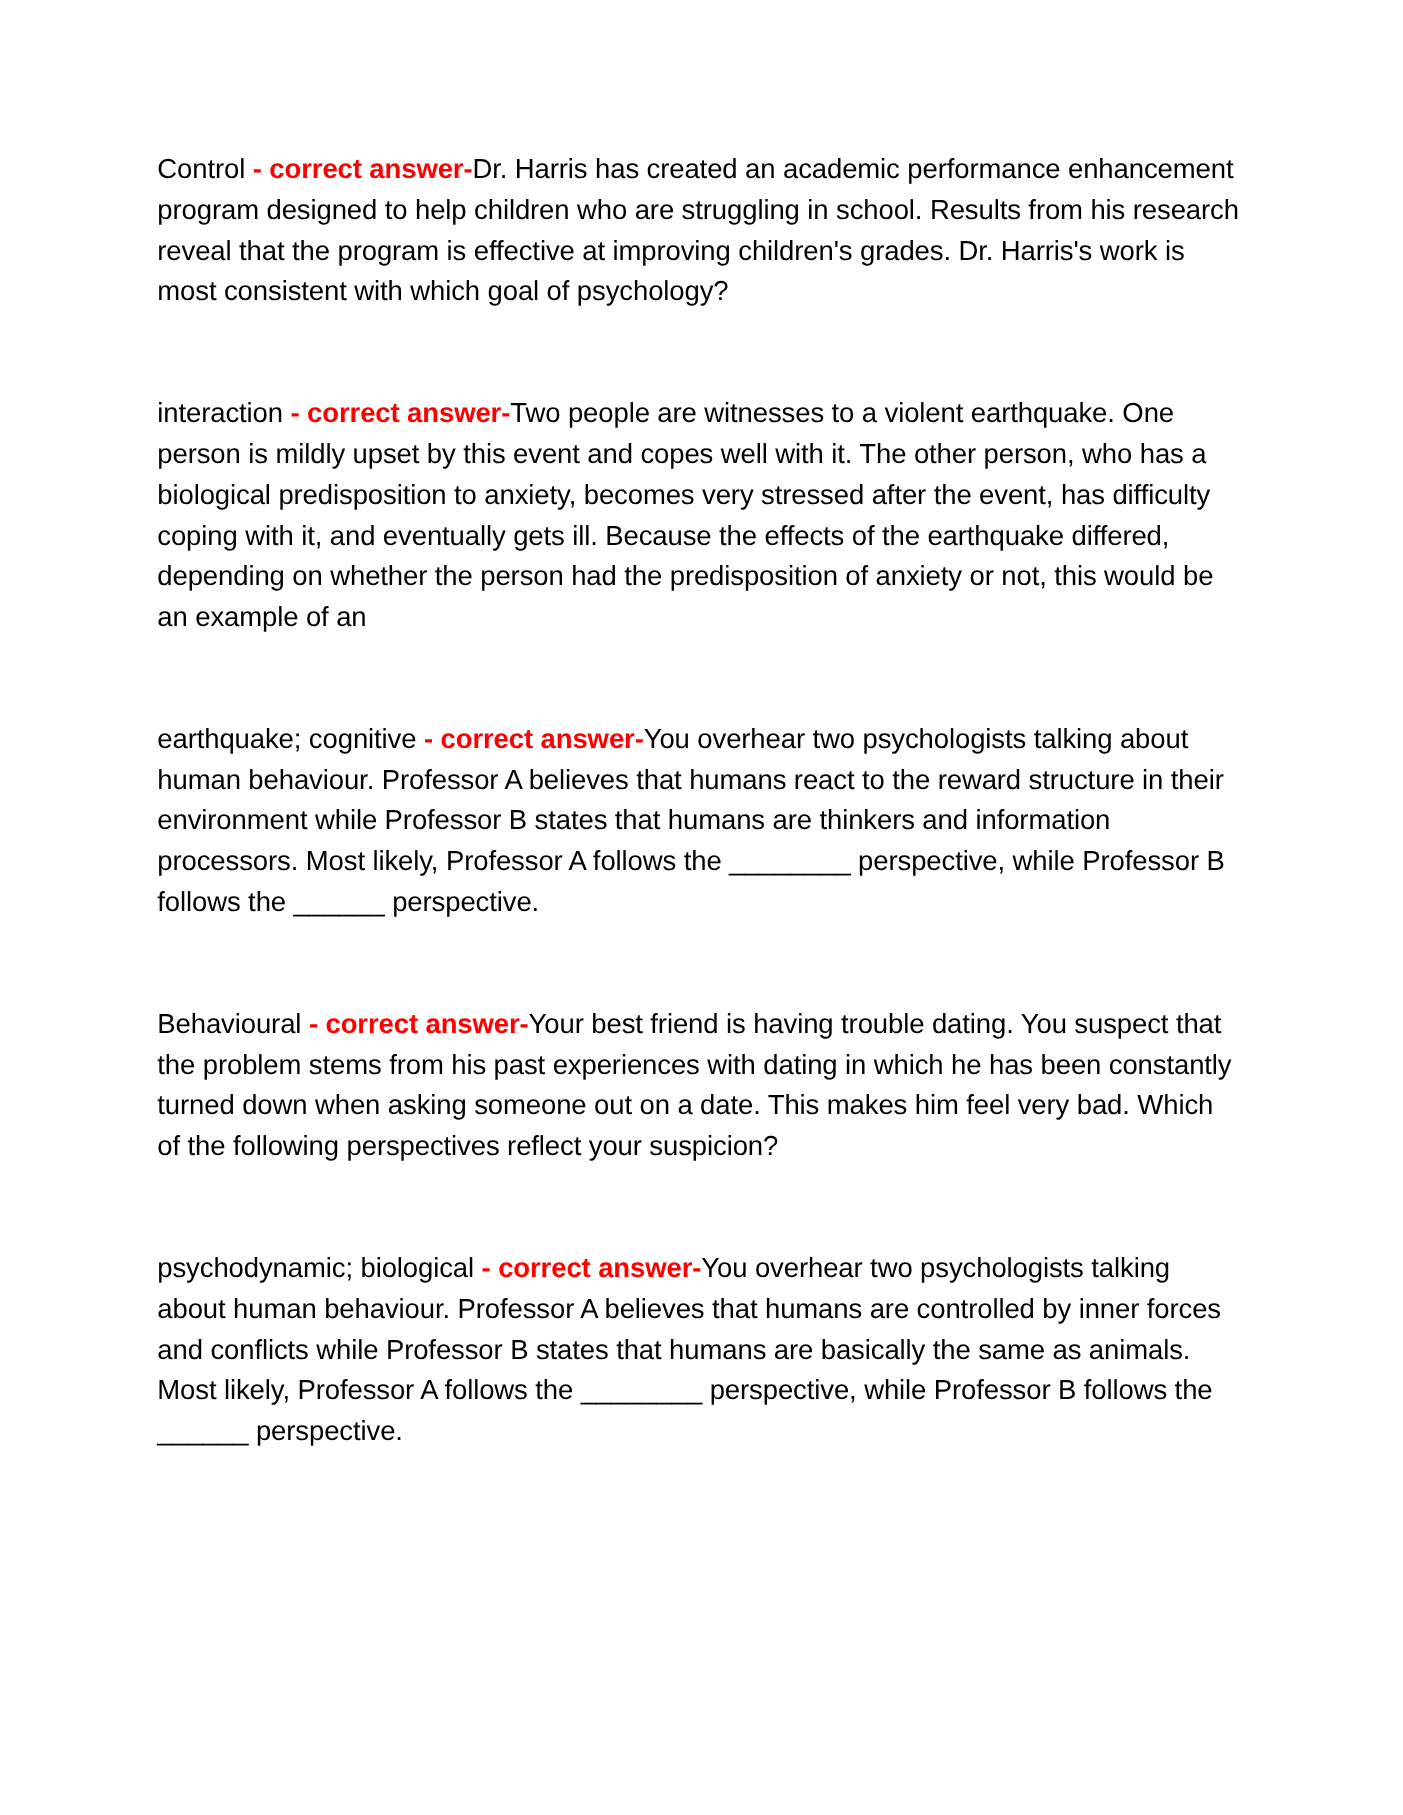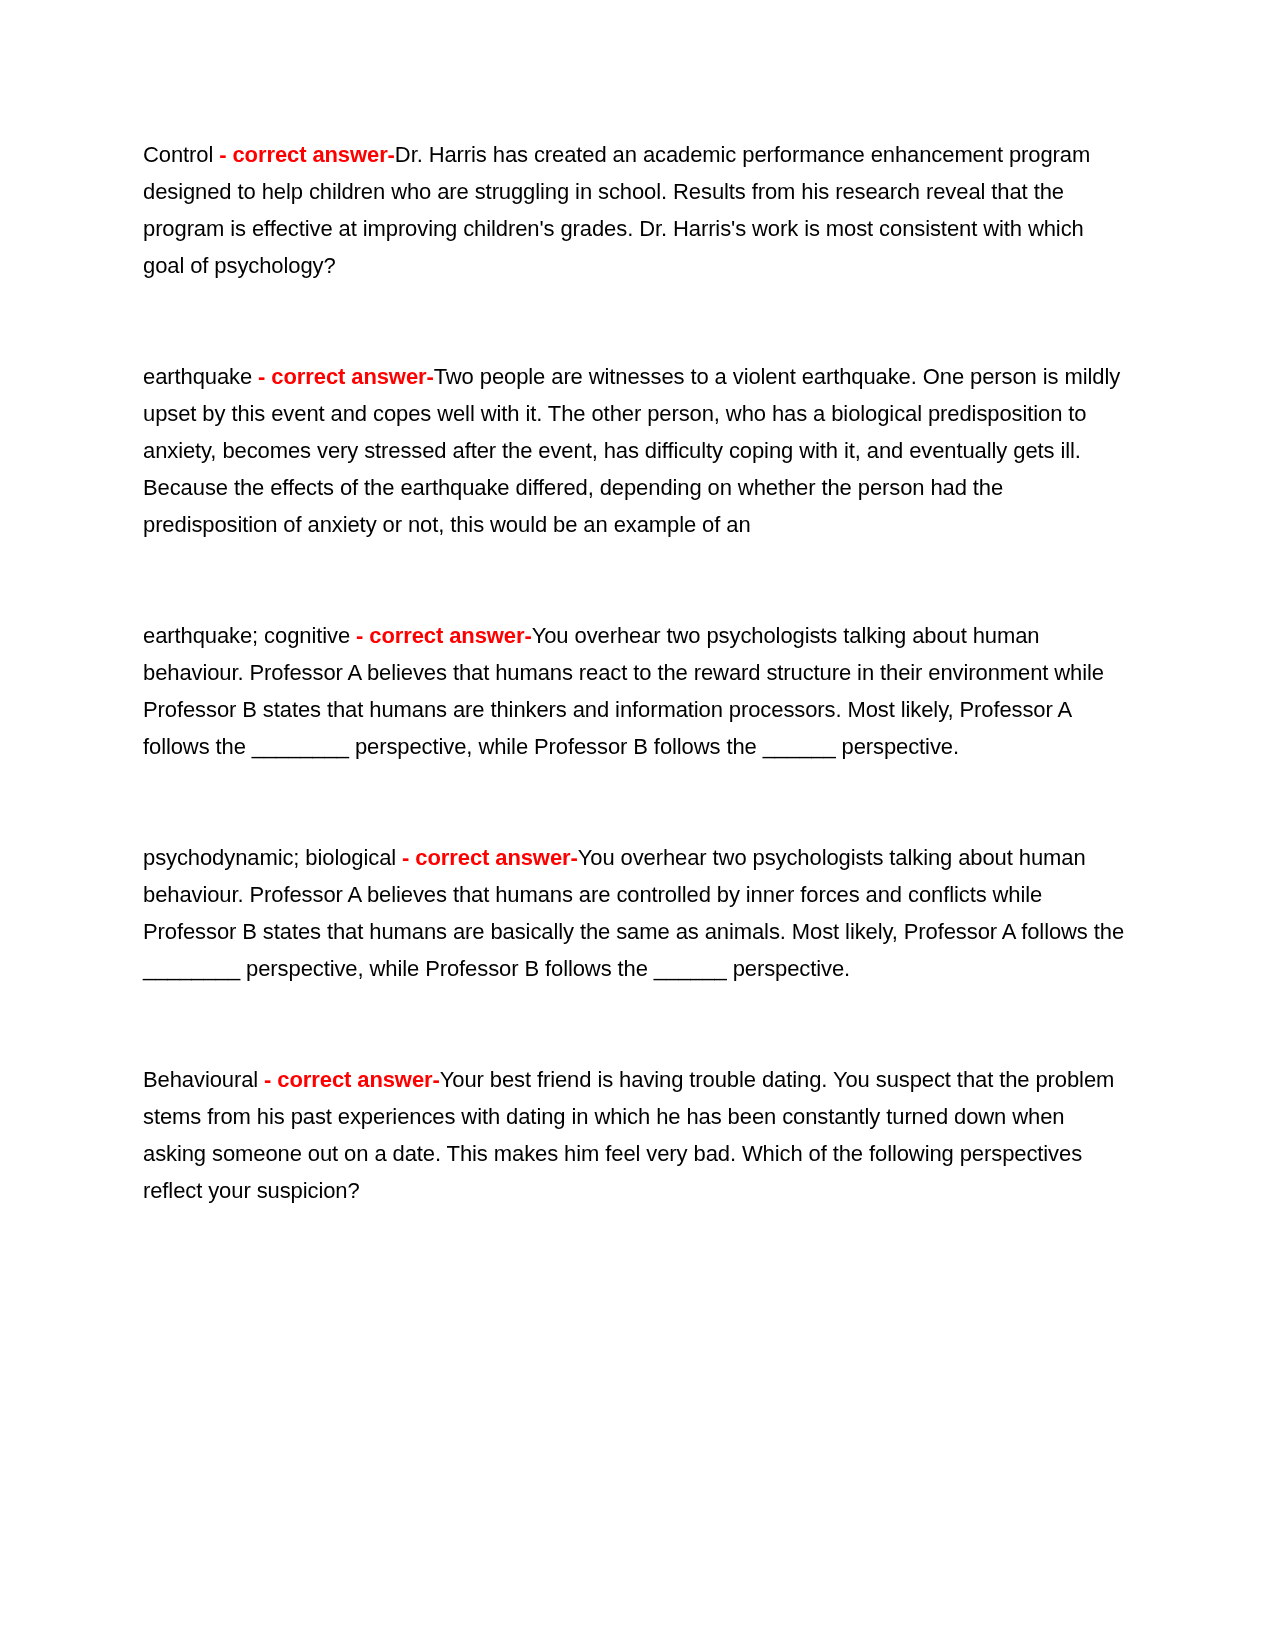--- a/index.html
+++ b/index.html
@@ -14,46 +14,46 @@
     width: 1275px;
     height: 1650px;
     background: var(--paper);
     overflow: hidden;
   }
   .content {
     padding: 136px 148px 0 143px;
   }
   p.qa-item {
     margin: 0 0 74px 0;
-    font-size: 22px;
+    font-size: 25px;
     line-height: 37px;
     color: var(--ink);
     letter-spacing: -0.1px;
     text-align: left;
   }
   .marker {
     color: var(--accent);
     font-weight: bold;
   }
 </style>
 </head>
 <body>
 
 <div class="page">
   <div class="content">
 
     <p class="qa-item"><span>Control</span>
       <span class="marker">- correct answer-</span><span>Dr. Harris has created an academic performance enhancement program designed to help children who are struggling in school. Results from his research reveal that the program is effective at improving children's grades. Dr. Harris's work is most consistent with which goal of psychology?</span></p>
 
-    <p class="qa-item"><span>earthquake</span>
+    <p class="qa-item"><span>interaction</span>
       <span class="marker">- correct answer-</span><span>Two people are witnesses to a violent earthquake. One person is mildly upset by this event and copes well with it. The other person, who has a biological predisposition to anxiety, becomes very stressed after the event, has difficulty coping with it, and eventually gets ill. Because the effects of the earthquake differed, depending on whether the person had the predisposition of anxiety or not, this would be an example of an</span></p>
 
     <p class="qa-item"><span>earthquake; cognitive</span>
       <span class="marker">- correct answer-</span><span>You overhear two psychologists talking about human behaviour. Professor A believes that humans react to the reward structure in their environment while Professor B states that humans are thinkers and information processors. Most likely, Professor A follows the ________ perspective, while Professor B follows the ______ perspective.</span></p>
 
+    <p class="qa-item"><span>Behavioural</span>
+      <span class="marker">- correct answer-</span><span>Your best friend is having trouble dating. You suspect that the problem stems from his past experiences with dating in which he has been constantly turned down when asking someone out on a date. This makes him feel very bad. Which of the following perspectives reflect your suspicion?</span></p>
+
     <p class="qa-item"><span>psychodynamic; biological</span>
       <span class="marker">- correct answer-</span><span>You overhear two psychologists talking about human behaviour. Professor A believes that humans are controlled by inner forces and conflicts while Professor B states that humans are basically the same as animals. Most likely, Professor A follows the ________ perspective, while Professor B follows the ______ perspective.</span></p>
-
-    <p class="qa-item"><span>Behavioural</span>
-      <span class="marker">- correct answer-</span><span>Your best friend is having trouble dating. You suspect that the problem stems from his past experiences with dating in which he has been constantly turned down when asking someone out on a date. This makes him feel very bad. Which of the following perspectives reflect your suspicion?</span></p>
 
   </div>
 </div>
 
 </body></html>

